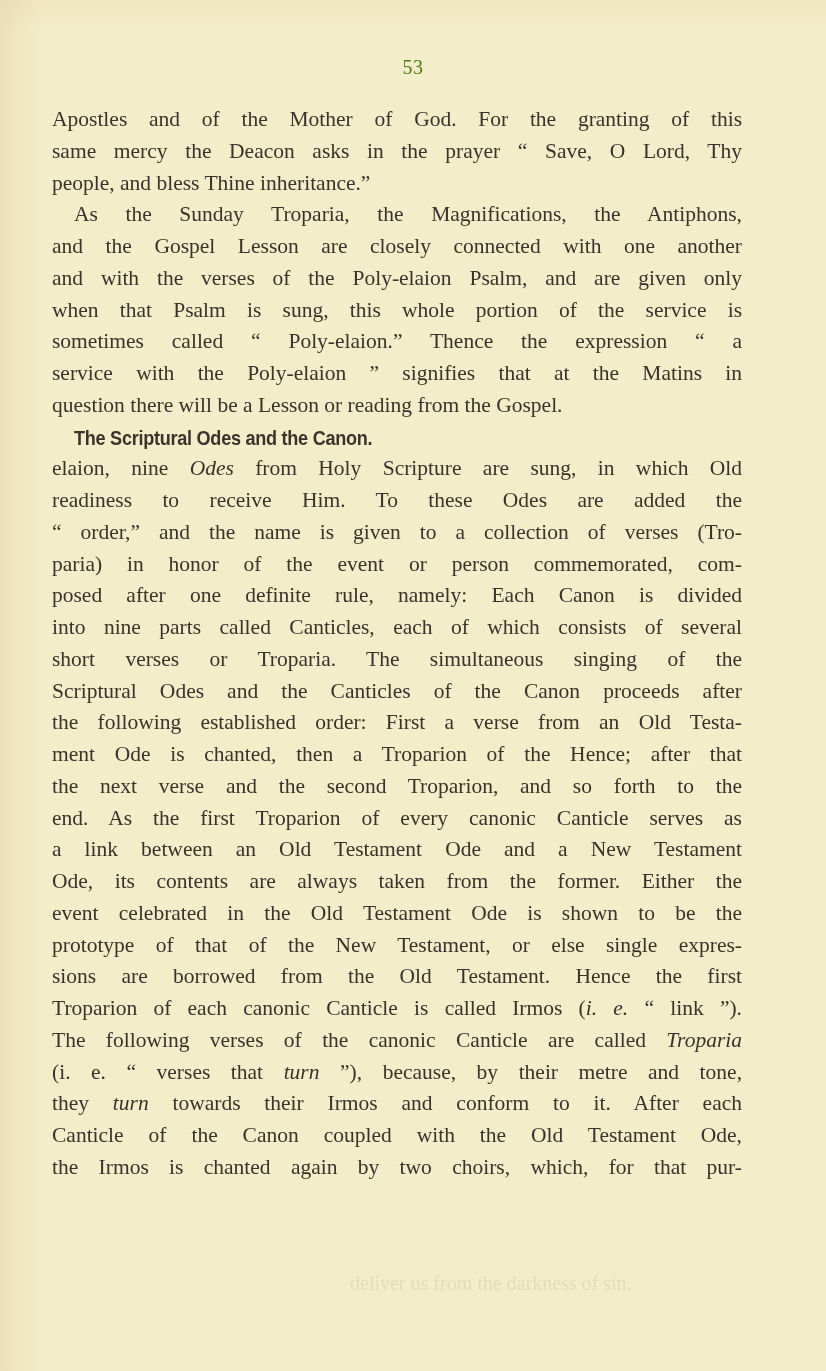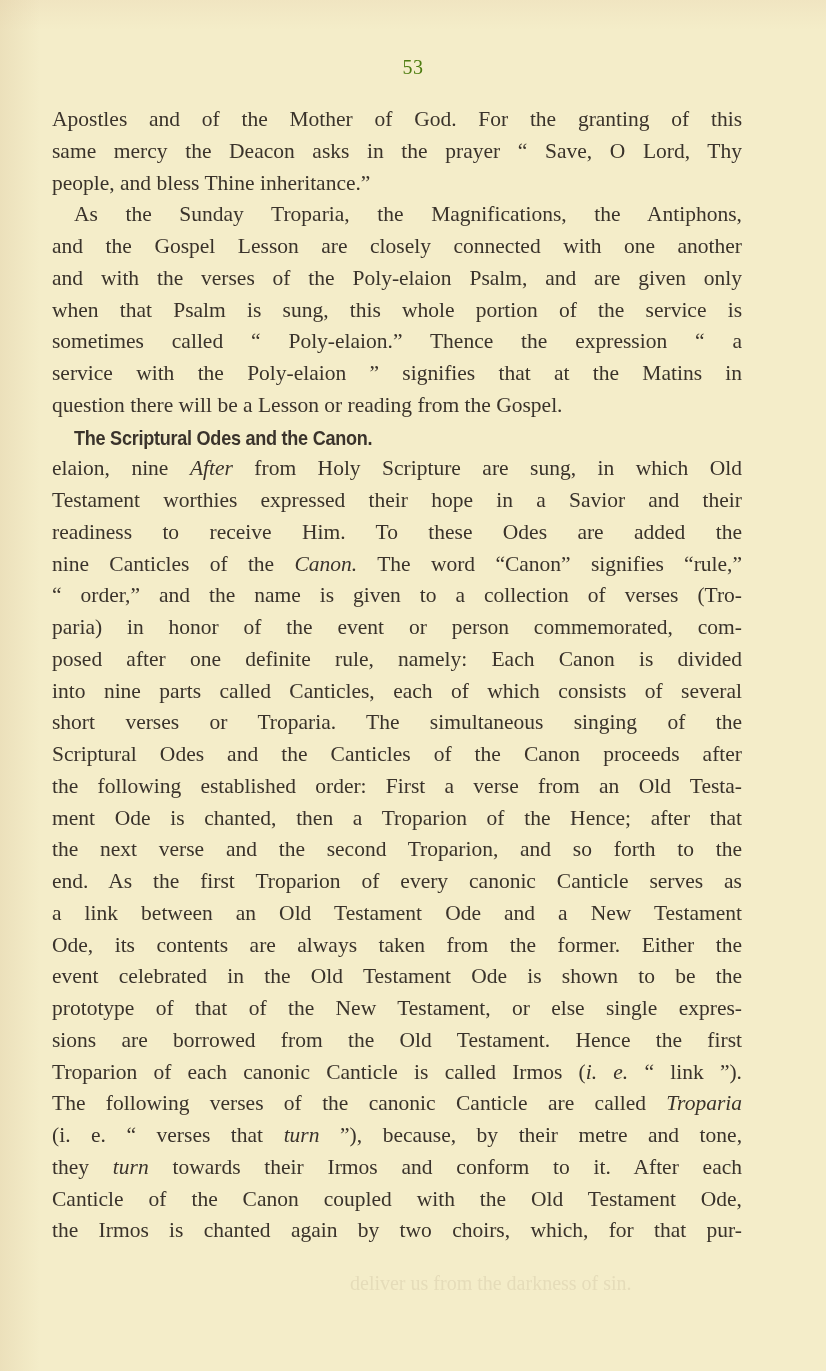--- a/index.html
+++ b/index.html
@@ -57,24 +57,22 @@
     <span class="line">and the Gospel Lesson are closely connected with one another</span>
     <span class="line">and with the verses of the Poly-elaion Psalm, and are given only</span>
     <span class="line">when that Psalm is sung, this whole portion of the service is</span>
     <span class="line">sometimes called “ Poly-elaion.”  Thence the expression “ a</span>
     <span class="line">service with the Poly-elaion ” signifies that at the Matins in</span>
     <span class="line last">question there will be a Lesson or reading from the Gospel.</span>
   </div>
 
   <div>
     <span class="line indent" style="text-align-last:left;"><span class="heading">The Scriptural Odes and the Canon.</span></span>
-    <span class="line">elaion, nine <i>After</i> from Holy Scripture are sung, in which Old</span>
-    <span class="line">Testament worthies expressed their hope in a Savior and their</span>
+    <span class="line">elaion, nine <i>Odes</i> from Holy Scripture are sung, in which Old</span>
     <span class="line">readiness to receive Him.  To these Odes are added the</span>
-    <span class="line">nine Canticles of the <i>Canon.</i> The word “Canon” signifies “rule,”</span>
     <span class="line">“ order,” and the name is given to a collection of verses (Tro-</span>
     <span class="line">paria) in honor of the event or person commemorated, com-</span>
     <span class="line">posed after one definite rule, namely: Each Canon is divided</span>
     <span class="line">into nine parts called Canticles, each of which consists of several</span>
     <span class="line">short verses or Troparia.  The simultaneous singing of the</span>
     <span class="line">Scriptural Odes and the Canticles of the Canon proceeds after</span>
     <span class="line">the following established order: First a verse from an Old Testa-</span>
     <span class="line">ment Ode is chanted, then a Troparion of the Hence;  after that</span>
     <span class="line">the next verse and the second Troparion, and so forth to the</span>
     <span class="line">end.  As the first Troparion of every canonic Canticle serves as</span>

